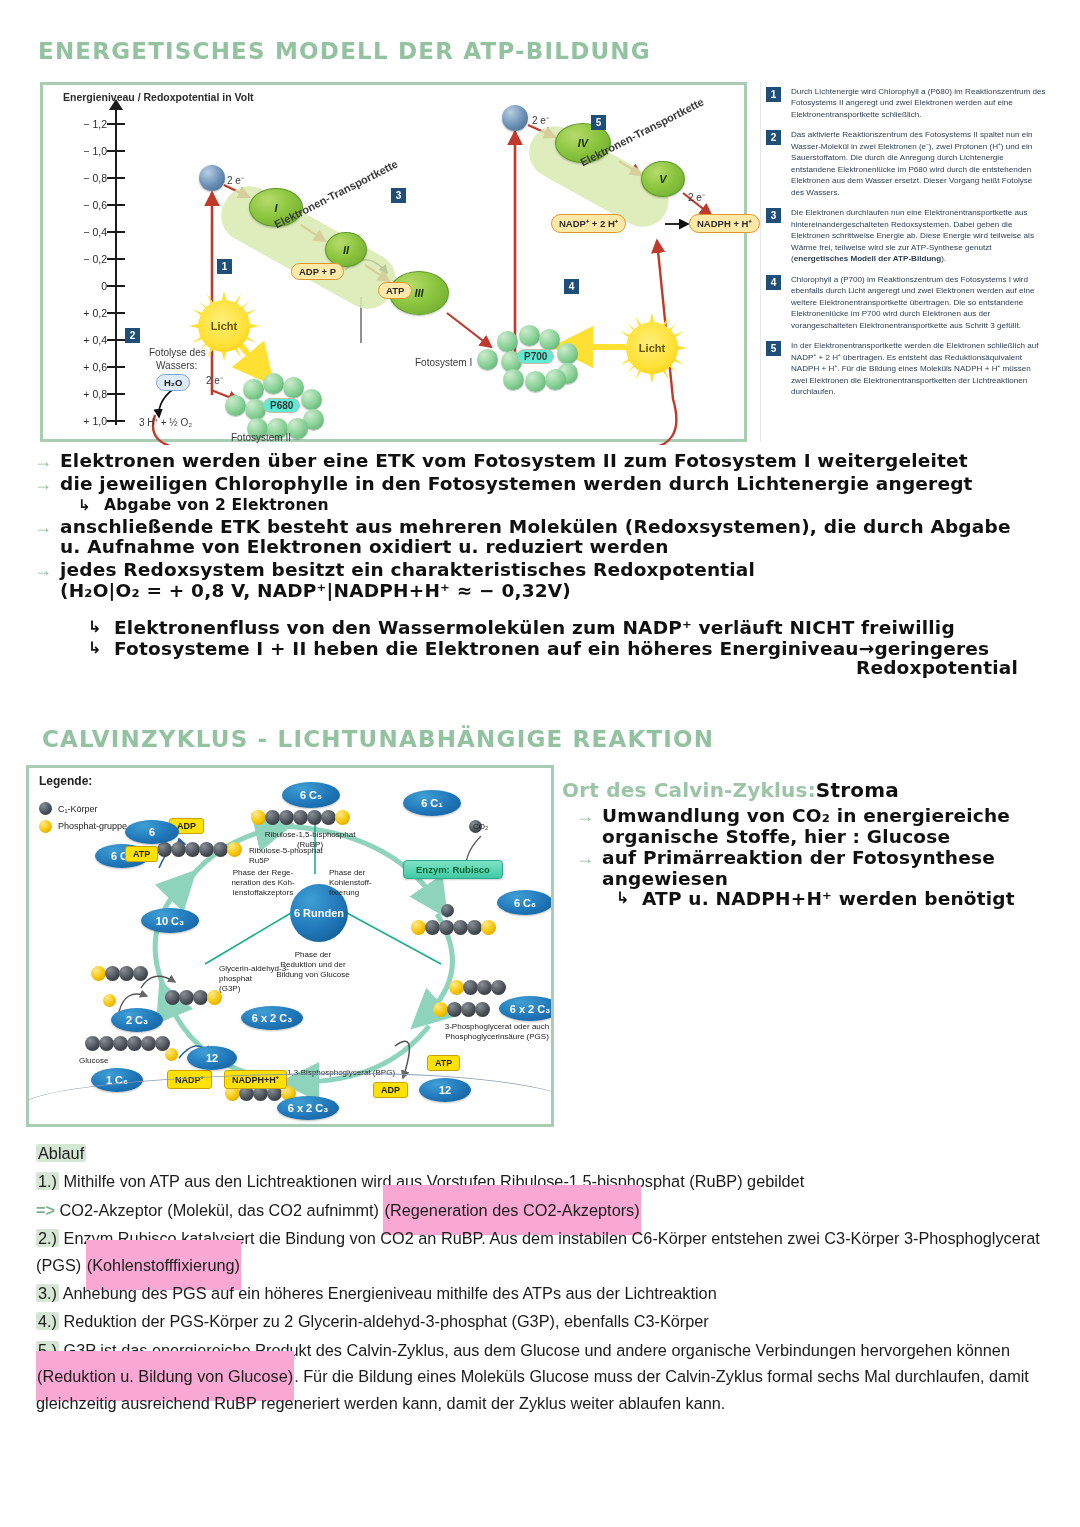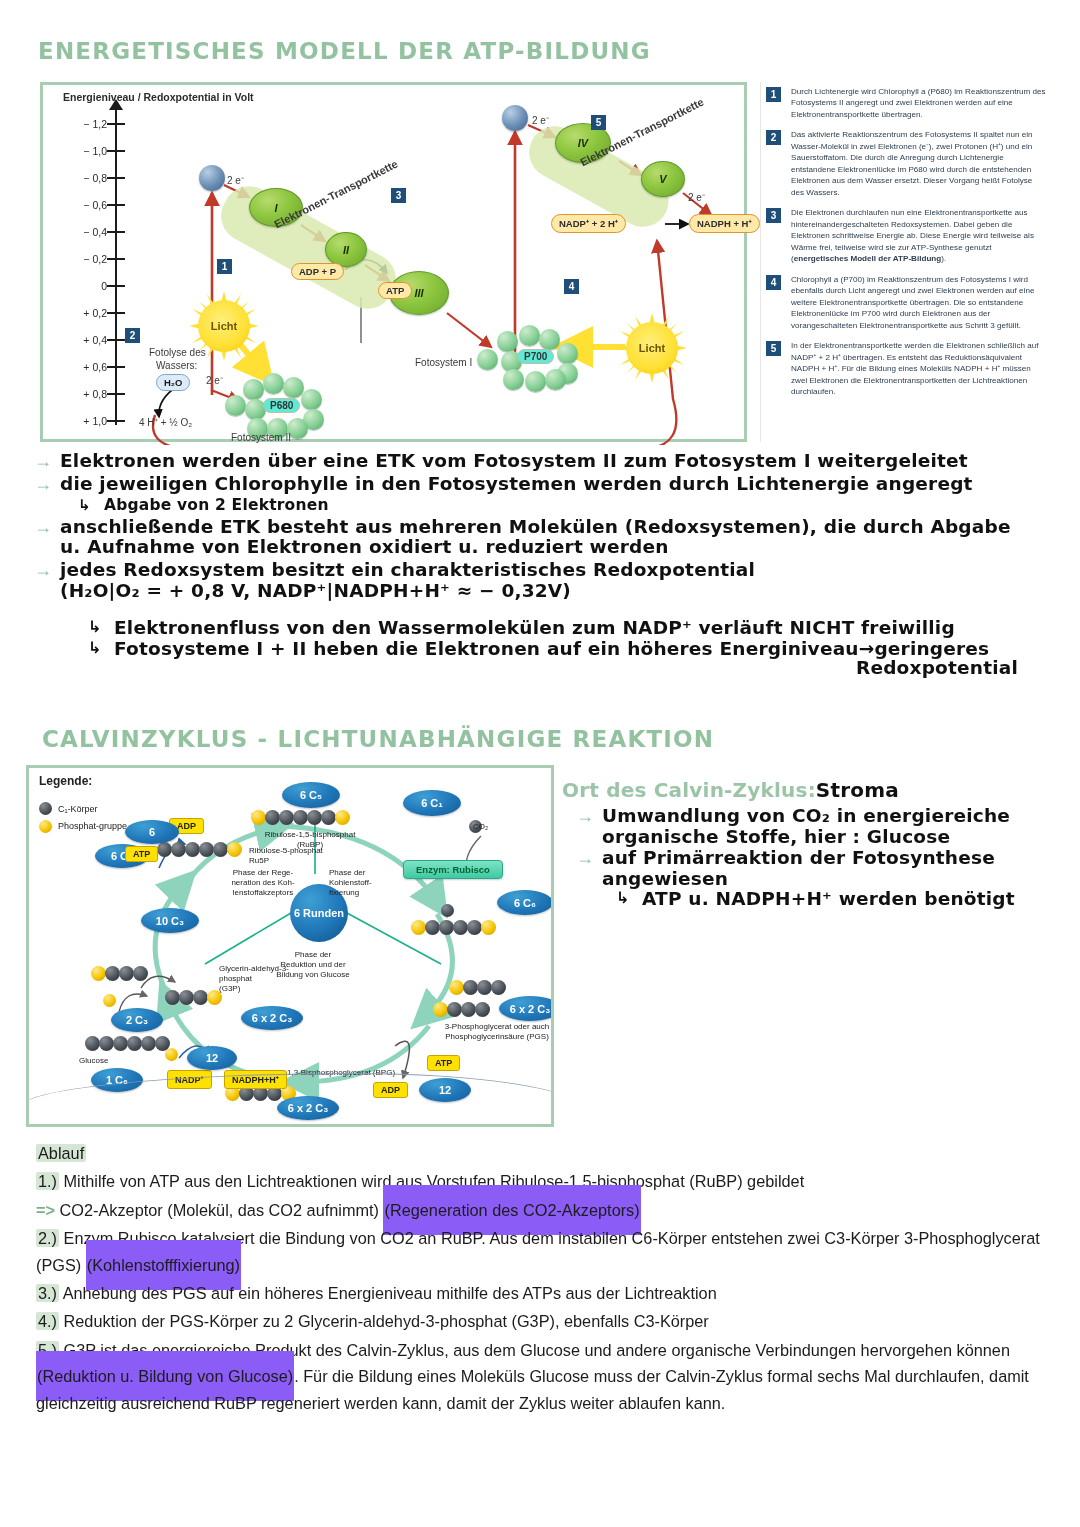--- a/index.html
+++ b/index.html
@@ -167,21 +167,21 @@
     position:absolute; left:-10px; bottom:16px; width:560px; height:34px;
     border-top:1.6px solid #8a9bb2; border-radius:60% 40% 0 0 / 100% 100% 0 0;
   }
 
   
   #ablauf{
     position:absolute; left:36px; top:1140px; width:1014px;
     font-size:16.3px; line-height:1.62; color:#1c1c1c;
   }
   #ablauf .hl-green{ background:#d6e6d4; padding:0 2px; border-radius:2px;}
-  #ablauf .hl-pink{ background:#8b5cf6; padding:16px 1px; }
+  #ablauf .hl-pink{ background:#f9a8d4; padding:16px 1px; }
   #ablauf .num{ background:#d6e6d4; padding:0 2px; border-radius:2px;}
   #ablauf .arrow{ color:#7fae8c; font-weight:700;}
   #ablauf p{ margin:0 0 2px 0; }
 </style>
 </head>
 <body>
 
 <div id="page-title" class="hand-title">ENERGETISCHES MODELL DER ATP-BILDUNG</div>
 
 <div id="fig1">
@@ -376,21 +376,21 @@
           <polygon points="52,67 42,53 46,52"></polygon>
       </g>
     </svg>
     <div class="sun" style="left:9px;top:9px;">
         <span>Licht</span>
       </div>
   </div>
 
   <div class="figlabel" style="left:106px;top:262px;">Fotolyse des</div>
   <div class="figlabel" style="left:113px;top:275px;">Wassers:</div>
-  <div class="figlabel" style="left:96px;top:330px;">4 H⁺ + ½ O₂</div>
+  <div class="figlabel" style="left:96px;top:330px;">3 H⁺ + ½ O₂</div>
 
   <div style="position:absolute;left:182px;top:288px;width:104px;height:66px;">
     <div class="psdot" style="left:0px;top:22px;"></div>
     <div class="psdot" style="left:18px;top:6px;"></div>
     <div class="psdot" style="left:38px;top:0px;"></div>
     <div class="psdot" style="left:58px;top:4px;"></div>
     <div class="psdot" style="left:76px;top:16px;"></div>
     <div class="psdot" style="left:20px;top:26px;"></div>
     <div class="psdot" style="left:78px;top:36px;"></div>
     <div class="psdot" style="left:22px;top:45px;"></div>
@@ -412,21 +412,21 @@
     <div class="psdot" style="left:48px;top:48px;"></div>
     <div class="psdot" style="left:68px;top:46px;"></div>
     <div class="pscore" style="left:40px;top:26px;">P700</div>
   </div>
   <div class="figlabel" style="left:372px;top:272px;">Fotosystem I</div>
 </div>
 
 <div id="fig1-notes">
   <div class="note" style="margin-top:4px">
     <div class="numbox">1</div>
-    <p>Durch Lichtenergie wird Chlorophyll a (P680) im Reaktionszentrum des Fotosystems II angeregt und zwei Elektronen werden auf eine Elektronentransportkette übertragen.</p>
+    <p>Durch Lichtenergie wird Chlorophyll a (P680) im Reaktionszentrum des Fotosystems II angeregt und zwei Elektronen werden auf eine Elektronentransportkette schließlich.</p>
   </div>
   <div class="note">
     <div class="numbox">2</div>
     <p>Das aktivierte Reaktionszentrum des Fotosystems II spaltet nun ein Wasser-Molekül in zwei Elektronen (e⁻), zwei Protonen (H⁺) und ein Sauerstoffatom. Die durch die Anregung durch Lichtenergie entstandene Elektronenlücke im P680 wird durch die entstehenden Elektronen aus dem Wasser ersetzt. Dieser Vorgang heißt Fotolyse des Wassers.</p>
   </div>
   <div class="note">
     <div class="numbox">3</div>
     <p><span>Die Elektronen durchlaufen nun eine Elektronentransportkette aus hintereinandergeschalteten Redoxsystemen. Dabei geben die Elektronen schrittweise Energie ab. Diese Energie wird teilweise als Wärme frei, teilweise wird sie zur ATP-Synthese genutzt (</span><b>energetisches Modell der ATP-Bildung</b><span>).</span></p>
   </div>
   <div class="note">

